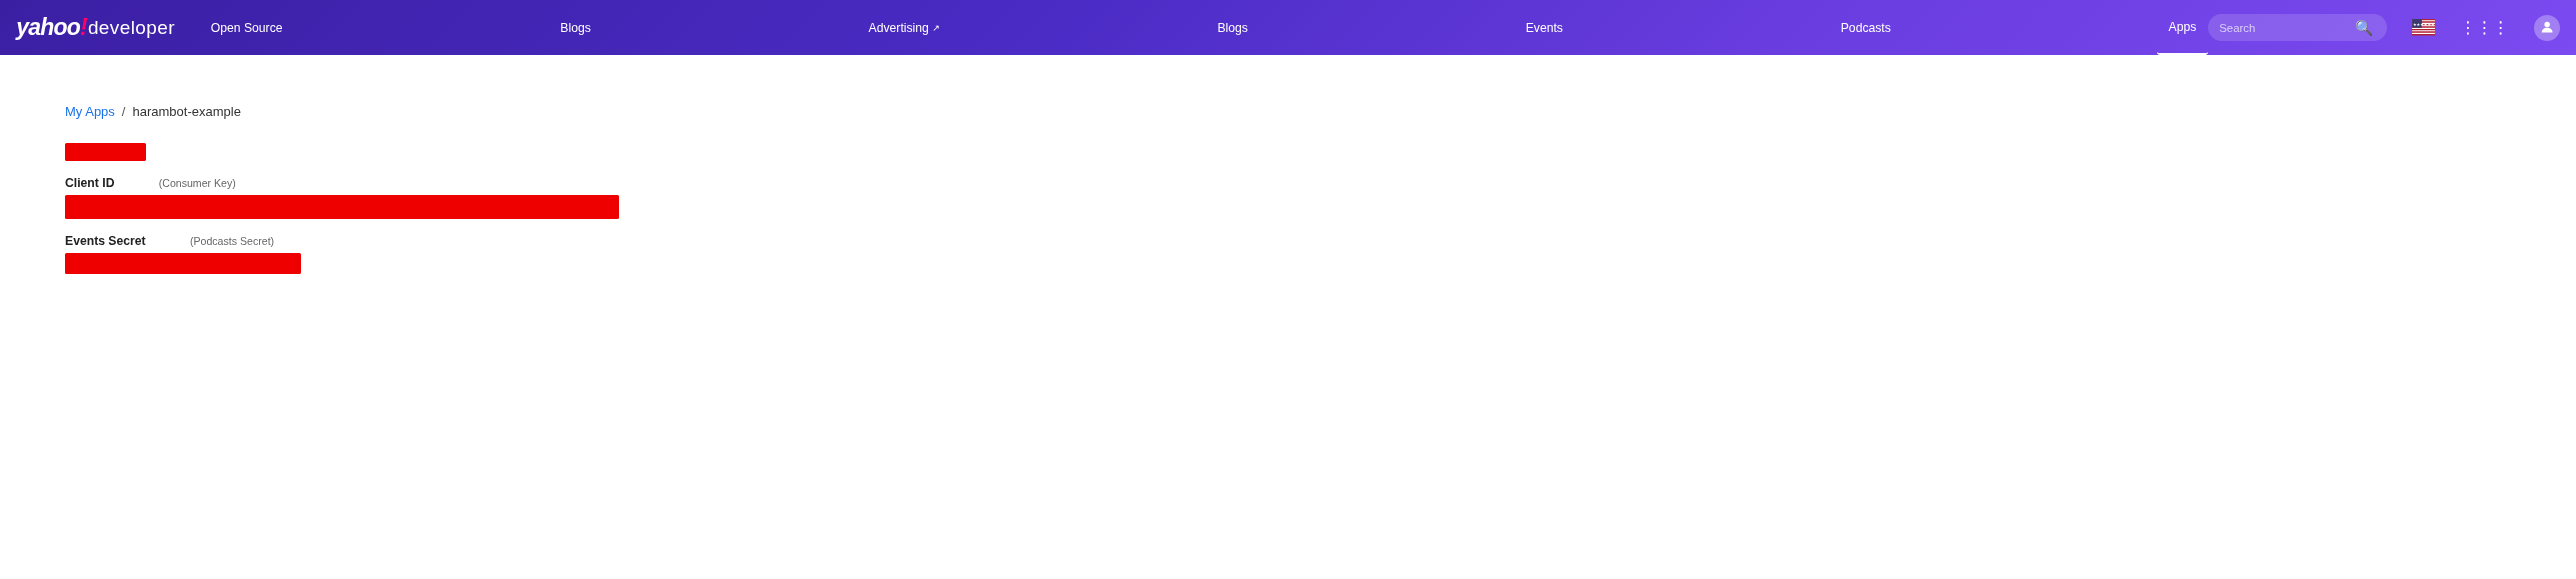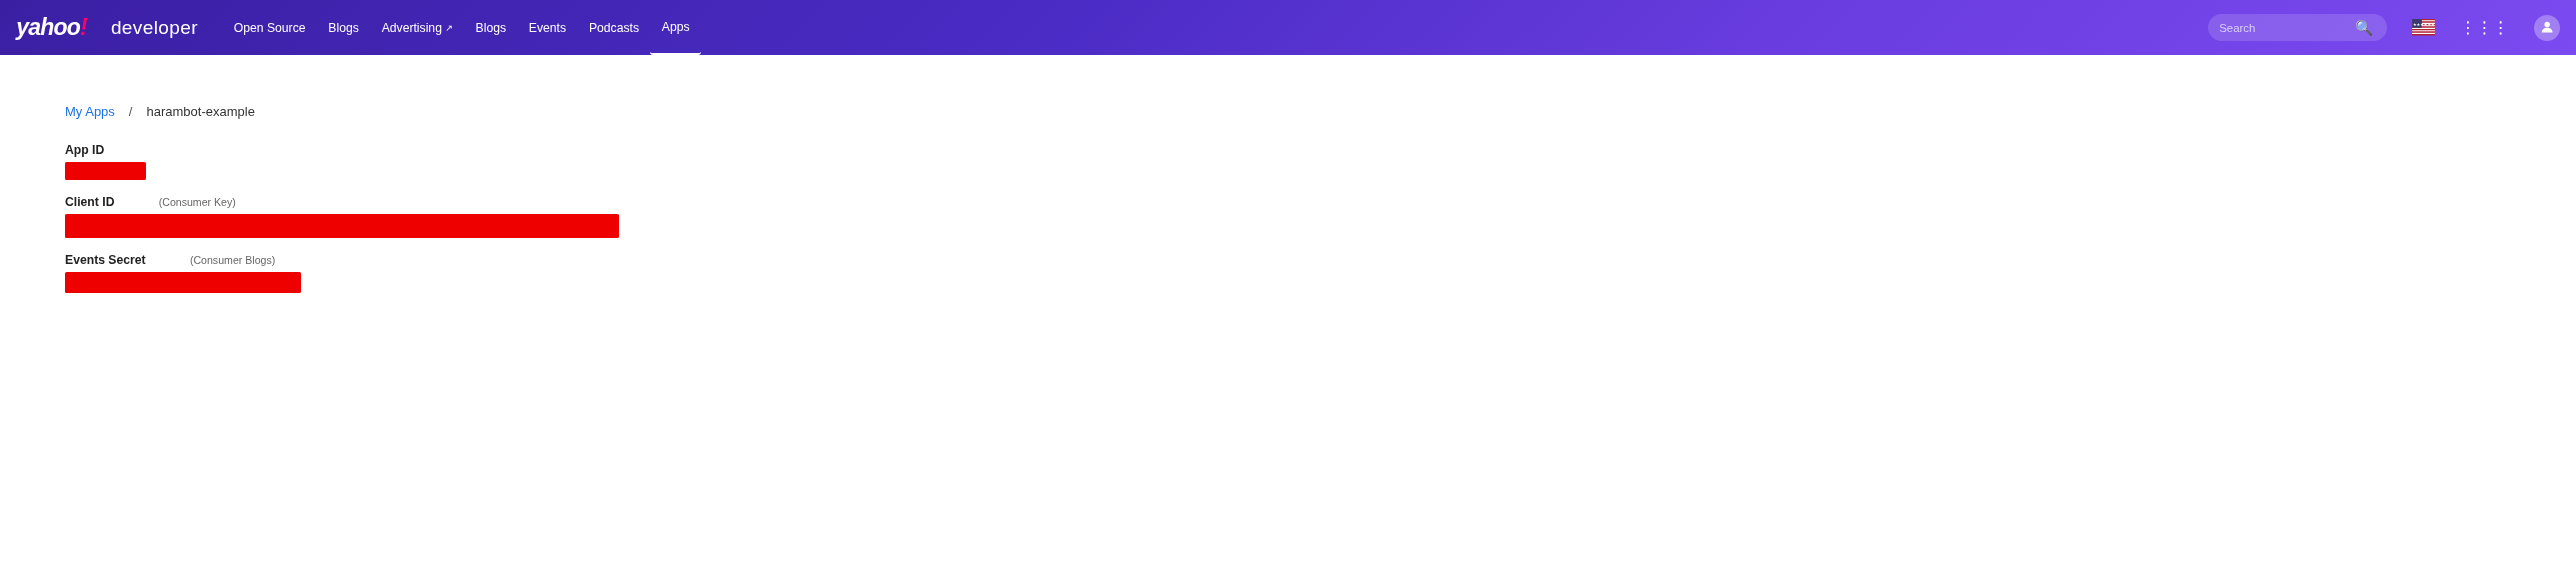--- a/index.html
+++ b/index.html
@@ -10,21 +10,21 @@
       background: linear-gradient(135deg, #3b1fa3 0%, #4a2bc4 40%, #6a3de0 70%, #7b4af0 100%);
       height: 55px;
       display: flex;
       align-items: center;
       padding: 0 16.3px;
       gap: 0;
     }
     .logo-area {
       display: flex;
       align-items: center;
-      gap: 24px;
+      gap: 1px;
       margin-right: 24.4px;
       flex-shrink: 0;
     }
     .yahoo-logo {
       color: #fff;
       font-size: 23px;
       font-weight: 900;
       font-style: italic;
       letter-spacing: -0.8px;
     }
@@ -33,22 +33,23 @@
     }
     .developer-text {
       color: #fff;
       font-size: 19px;
       font-weight: 400;
       letter-spacing: 0.4px;
     }
     .nav {
       display: flex;
       align-items: center;
-      gap: 0;
+      gap: 9px;
       flex: 1;
+      justify-content: space-between;
     }
     .nav-item {
       color: #fff;
       font-size: 12.2px;
       padding: 6.5px 11.4px;
       cursor: pointer;
       white-space: nowrap;
       text-decoration: none;
       display: flex;
       align-items: center;
@@ -118,21 +119,21 @@
       font-size: 14.7px;
     }
 
     
     .main-content {
       padding: 49px 65px 33px 65px;
     }
     .breadcrumb {
       display: flex;
       align-items: center;
-      gap: 14px;
+      gap: 7px;
       margin-bottom: 24.4px;
       font-size: 13px;
     }
     .breadcrumb-link {
       color: #1a73e8;
       cursor: pointer;
       text-decoration: none;
     }
     .breadcrumb-sep {
       color: #555;
@@ -243,35 +244,34 @@
 
   <nav class="breadcrumb">
     <a class="breadcrumb-link">My Apps</a>
     <span class="breadcrumb-sep">/</span>
     <span class="breadcrumb-current">harambot-example</span>
   </nav>
 
   <div class="form-section">
 
     <div class="field-group">
-      <div class="field-label">App ID</div>
       <div class="redacted-short"></div>
     </div>
 
     <div class="field-group">
       <div class="field-label">
         <span>Client ID</span>
         <span class="sub-label">(Consumer Key)</span>
       </div>
       <div class="redacted-long"></div>
     </div>
 
     <div class="field-group">
       <div class="field-label">
         <span>Events Secret</span>
-        <span class="sub-label">(Consumer Blogs)</span>
+        <span class="sub-label">(Podcasts Secret)</span>
       </div>
       <div class="redacted-medium"></div>
     </div>
 
   </div>
 </main>
 
 
 </body></html>

